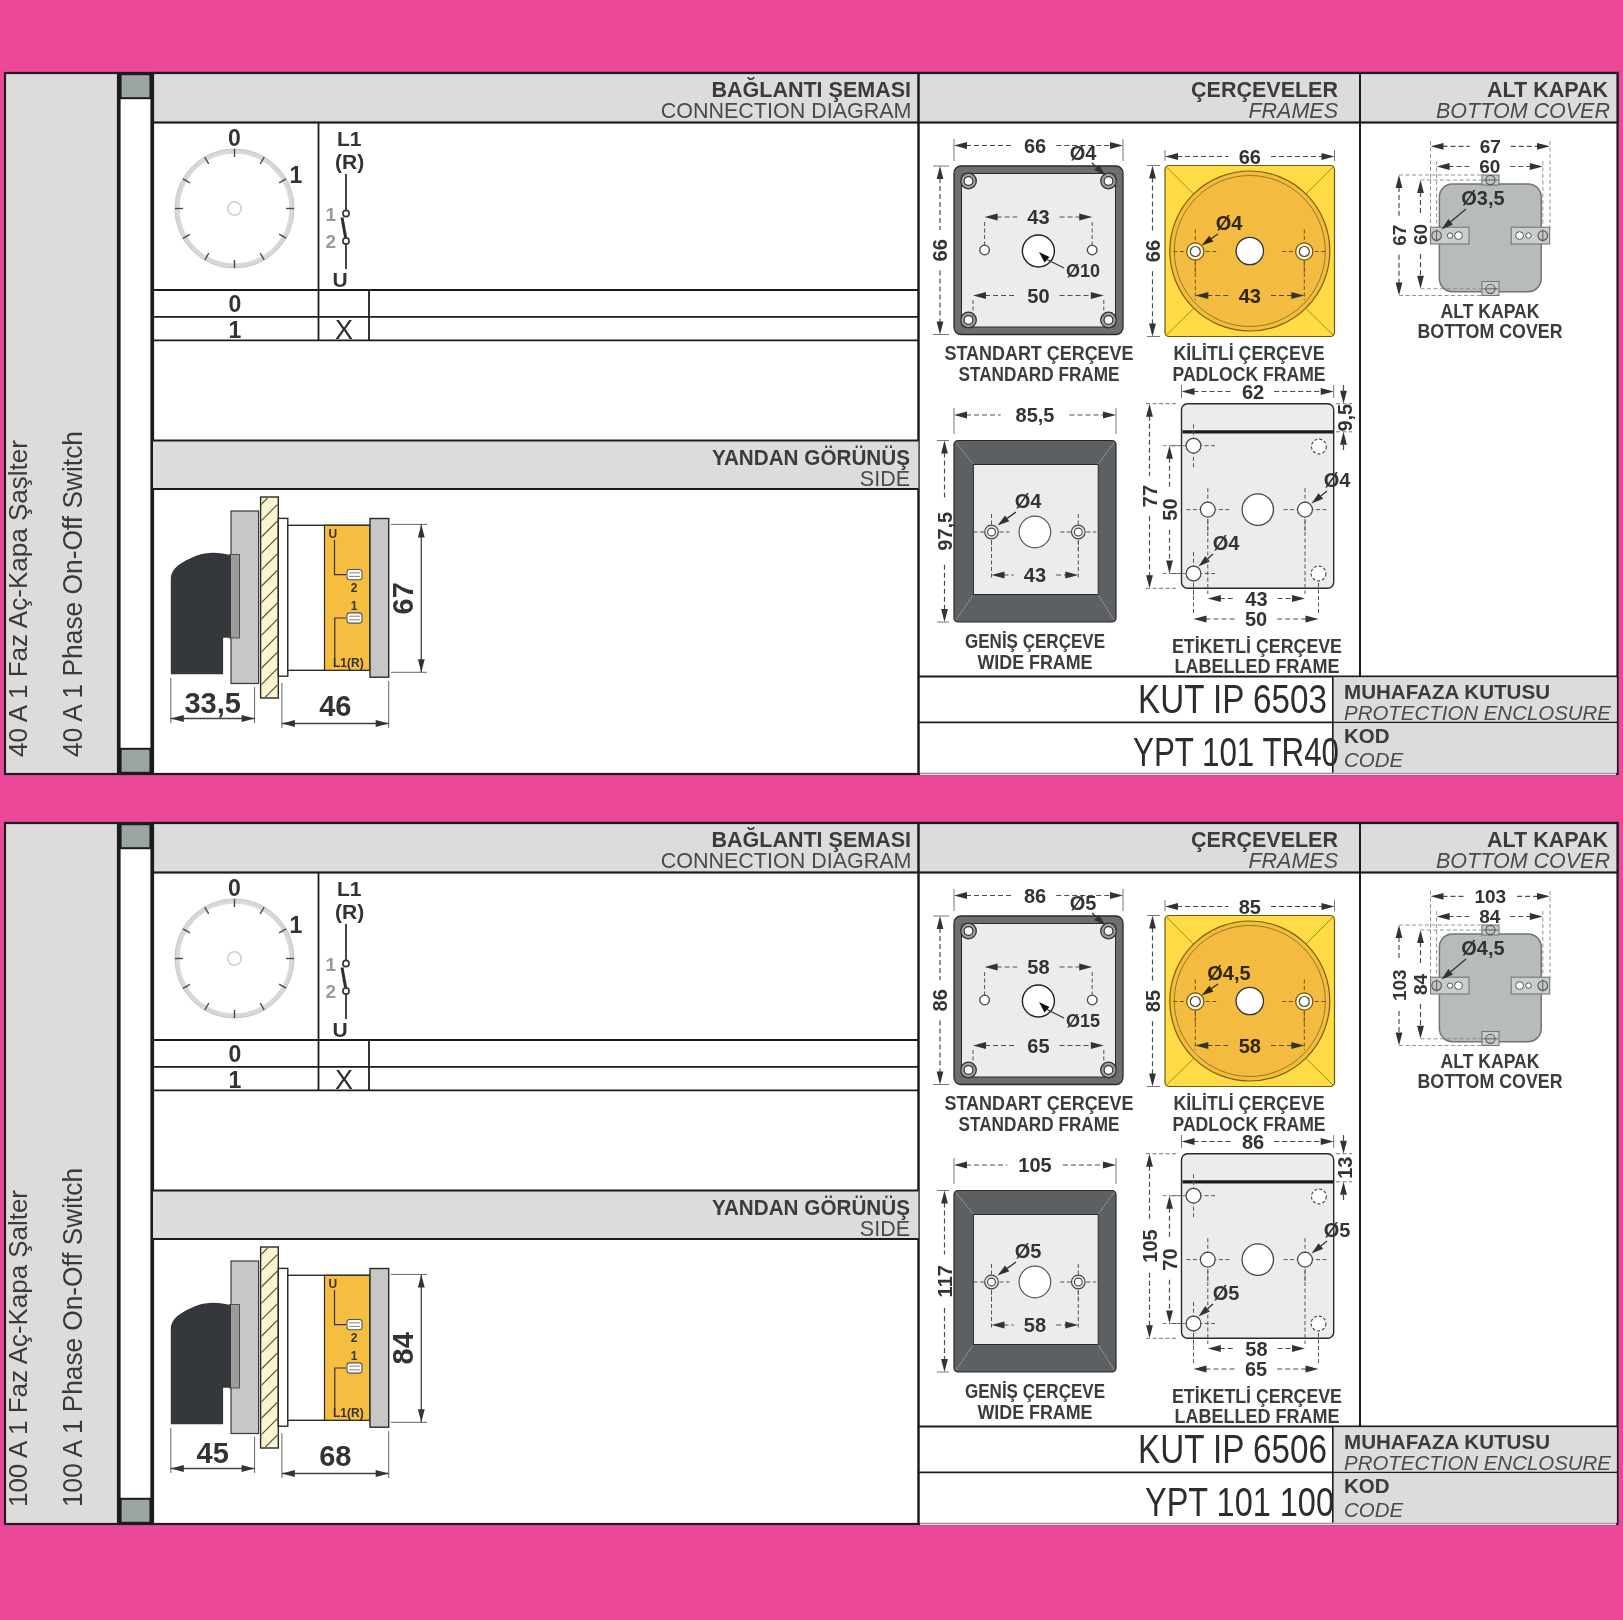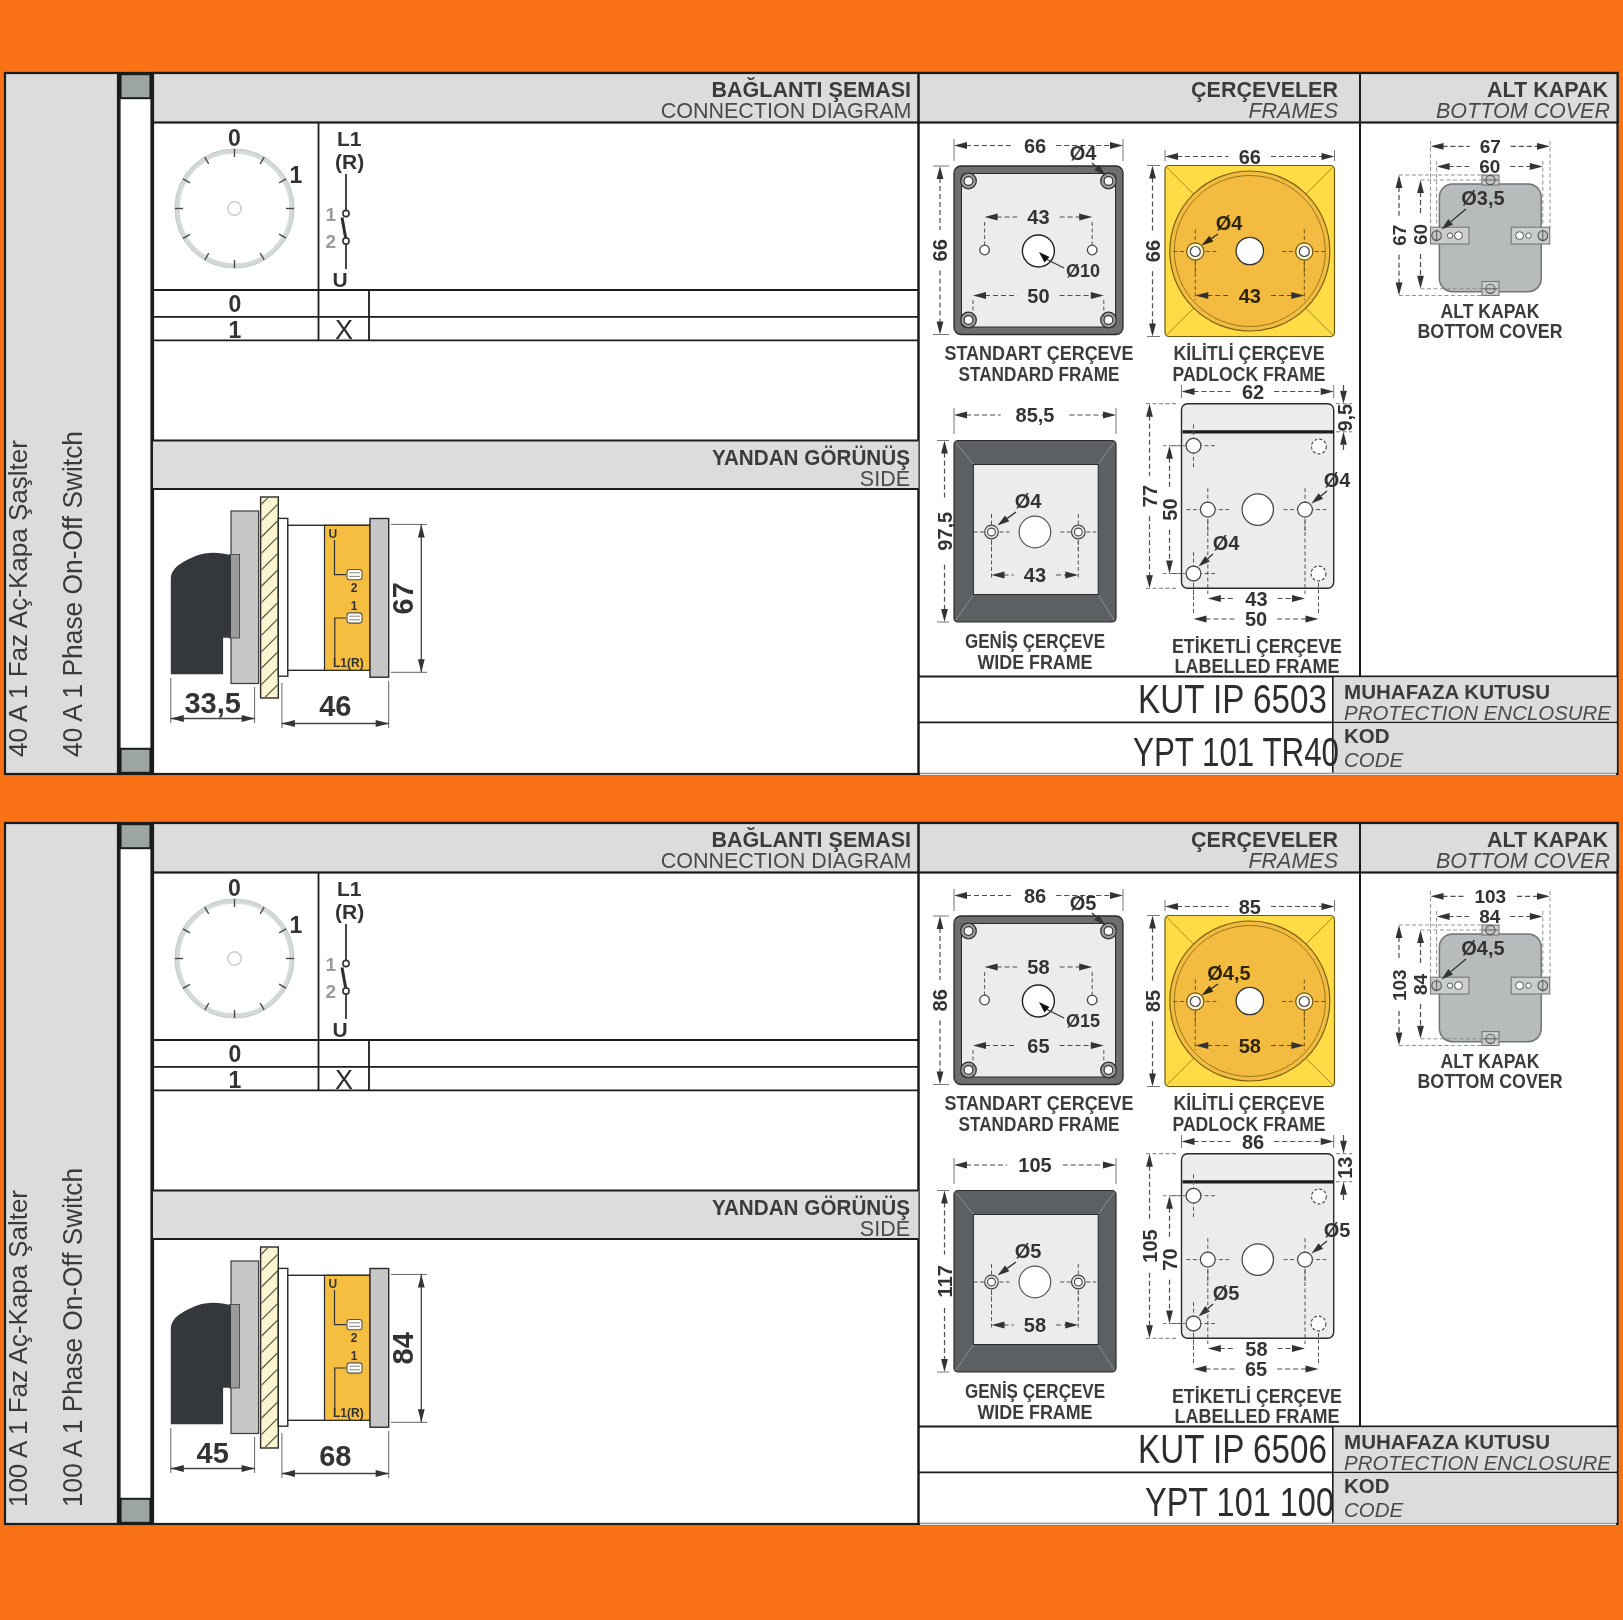--- a/index.html
+++ b/index.html
@@ -1,16 +1,16 @@
 <!DOCTYPE html>
 <html><head>
 <meta charset="utf-8">
 <style>
 html,body{margin:0;padding:0;background:#fff;}
-#page{position:relative;width:1623px;height:1620px;background:#f97316;overflow:hidden;font-family:"Liberation Sans",sans-serif;}
+#page{position:relative;width:1623px;height:1620px;background:#ec4899;overflow:hidden;font-family:"Liberation Sans",sans-serif;}
 .panel{position:absolute;left:0;width:1623px;height:790px;}
 </style>
 </head>
 <body>
 <div id="page">
 
 <div class="panel" style="top:0">
 <svg width="1623" height="790" viewBox="0 0 1623 790" font-family="Liberation Sans, sans-serif">
         <defs>
           <clipPath id="hatchclip">

